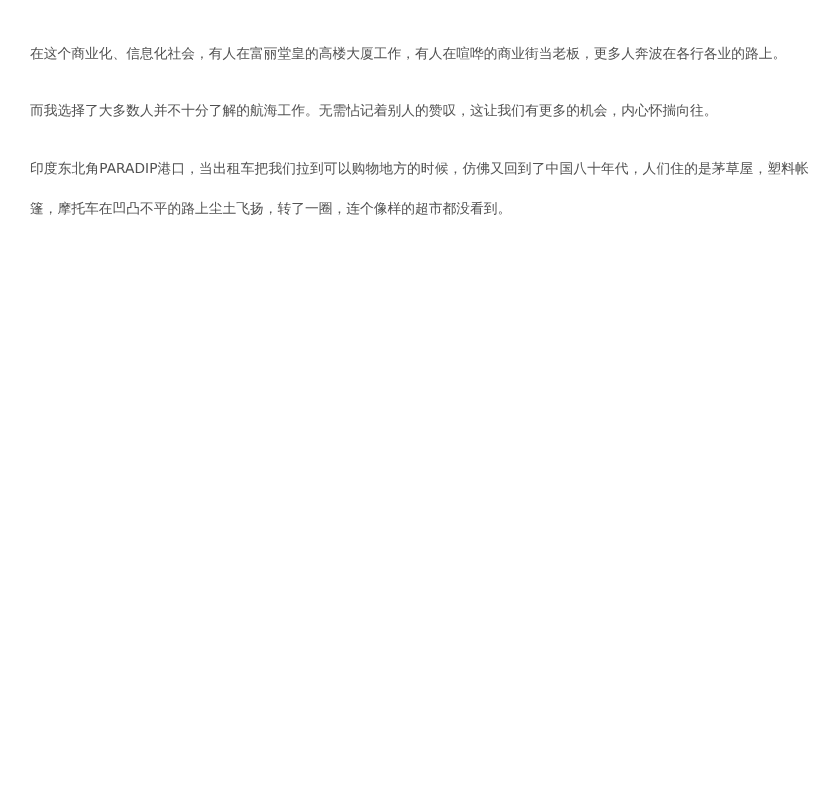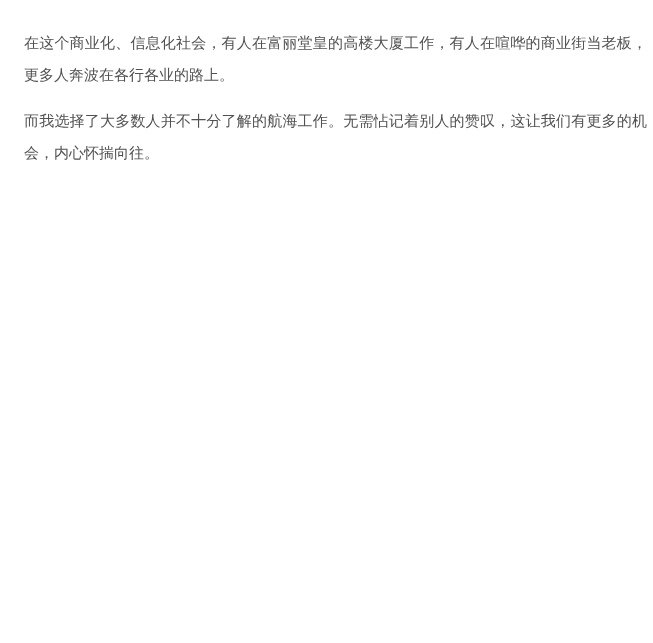--- a/index.html
+++ b/index.html
@@ -12,28 +12,29 @@
     height: 643px;
     overflow: hidden;
     font-family: "DejaVu Sans", "Liberation Sans", sans-serif;
   }
   .article {
     box-sizing: border-box;
     width: 653px;
     padding: 13px 6px 10px 24px;
   }
   .para {
-    font-size: 15px;
+    font-size: 11px;
     line-height: 32px;
     color: #515151;
     margin: 14px 0;
     text-align: justify;
     word-break: break-all;
     -webkit-font-smoothing: antialiased;
   }
 </style>
 </head>
 <body>
 
 <main class="article">
   <p class="para">在这个商业化、信息化社会，有人在富丽堂皇的高楼大厦工作，有人在喧哗的商业街当老板，更多人奔波在各行各业的路上。</p>
   <p class="para">而我选择了大多数人并不十分了解的航海工作。无需怗记着别人的赞叹，这让我们有更多的机会，内心怀揣向往。</p>
+  <p class="para">印度东北角PARADIP港口，当出租车把我们拉到可以购物地方的时候，仿佛又回到了中国八十年代，人们住的是茅草屋，塑料帐篷，摩托车在凹凸不平的路上尘土飞扬，转了一圈，连个像样的超市都没看到。</p>
 </main>
 
 </body></html>

